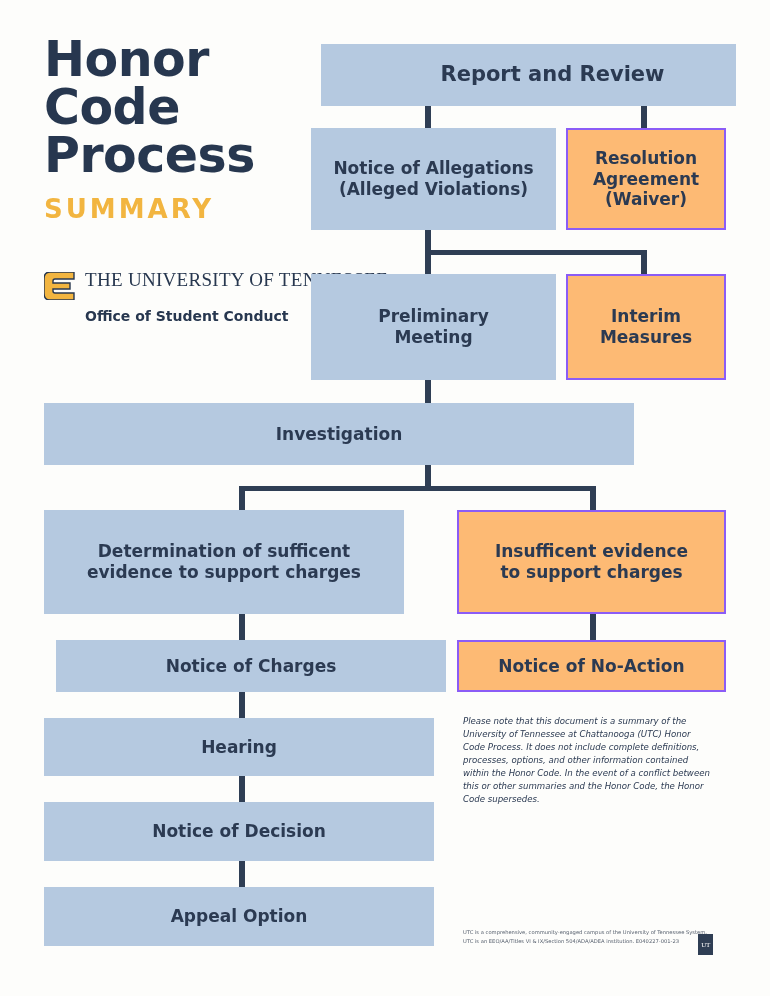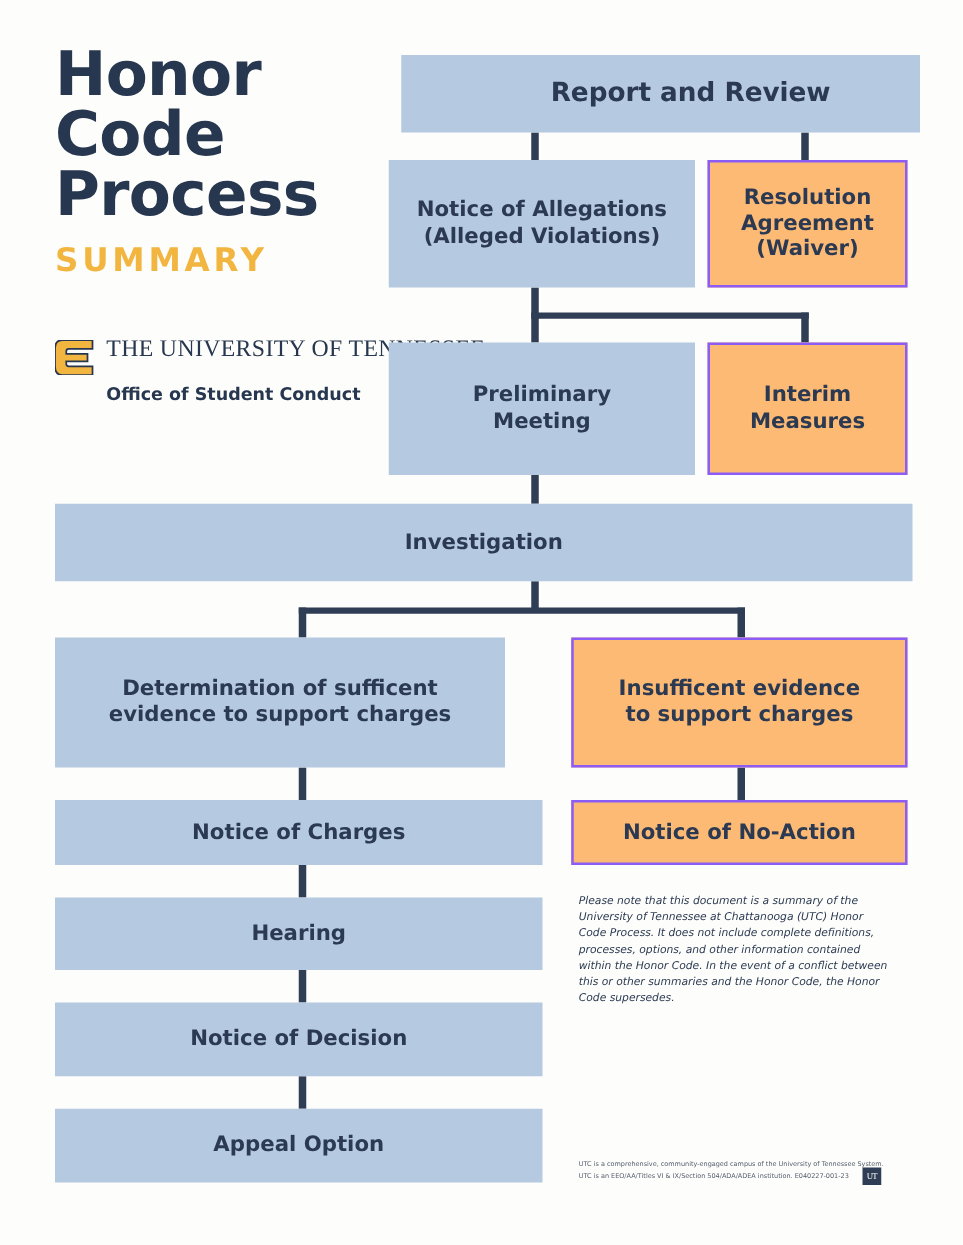--- a/index.html
+++ b/index.html
@@ -138,24 +138,24 @@
   }
   #footer .fline {
     font-family: "DejaVu Sans", sans-serif;
     font-size: 5.2px;
     line-height: 1.75;
     color: #57606e;
     white-space: nowrap;
   }
   #footer .utmark {
     position: absolute;
-    right: 16px;
+    right: 8px;
     top: 6px;
     width: 15px;
-    height: 14px;
+    height: 21px;
     background: #2f3e54;
     color: #ffffff;
     font-family: "Liberation Serif", serif;
     font-size: 7px;
     font-weight: normal;
     display: flex;
     align-items: center;
     justify-content: center;
     letter-spacing: -0.5px;
   }
@@ -214,29 +214,29 @@
   <div class="node outlined" style="left: 566px; top: 128px; width: 160px; height: 102px; font-size: 17px; white-space: pre-line;">Resolution
 Agreement
 (Waiver)</div>
 
   <div class="node filled" style="left: 311px; top: 274px; width: 245px; height: 106px; font-size: 17px; white-space: pre-line;">Preliminary
 Meeting</div>
 
   <div class="node outlined" style="left: 566px; top: 274px; width: 160px; height: 106px; font-size: 17px; white-space: pre-line;">Interim
 Measures</div>
 
-  <div class="node filled" style="left: 44px; top: 403px; width: 686px; height: 62px; font-size: 17px; white-space: pre-line;">Investigation</div>
+  <div class="node filled" style="left: 44px; top: 403px; width: 590px; height: 62px; font-size: 17px; white-space: pre-line;">Investigation</div>
 
   <div class="node filled" style="left: 44px; top: 510px; width: 360px; height: 104px; font-size: 17px; white-space: pre-line;">Determination of sufficent
 evidence to support charges</div>
 
   <div class="node outlined" style="left: 457px; top: 510px; width: 269px; height: 104px; font-size: 17px; white-space: pre-line;">Insufficent evidence
 to support charges</div>
 
-  <div class="node filled" style="left: 44px; top: 640px; width: 390px; height: 52px; font-size: 17px; white-space: pre-line;">Notice of Charges</div>
+  <div class="node filled" style="left: 56px; top: 640px; width: 390px; height: 52px; font-size: 17px; white-space: pre-line;">Notice of Charges</div>
 
   <div class="node outlined" style="left: 457px; top: 640px; width: 269px; height: 52px; font-size: 17px; white-space: pre-line;">Notice of No-Action</div>
 
   <div class="node filled" style="left: 44px; top: 718px; width: 390px; height: 58px; font-size: 17px; white-space: pre-line;">Hearing</div>
 
   <div class="node filled" style="left: 44px; top: 802px; width: 390px; height: 59px; font-size: 17px; white-space: pre-line;">Notice of Decision</div>
 
   <div class="node filled" style="left: 44px; top: 887px; width: 390px; height: 59px; font-size: 17px; white-space: pre-line;">Appeal Option</div>
 
   <div id="disclaimer">Please note that this document is a summary of the University of Tennessee at Chattanooga (UTC) Honor Code Process. It does not include complete definitions, processes, options, and other information contained within the Honor Code. In the event of a conflict between this or other summaries and the Honor Code, the Honor Code supersedes.</div>

